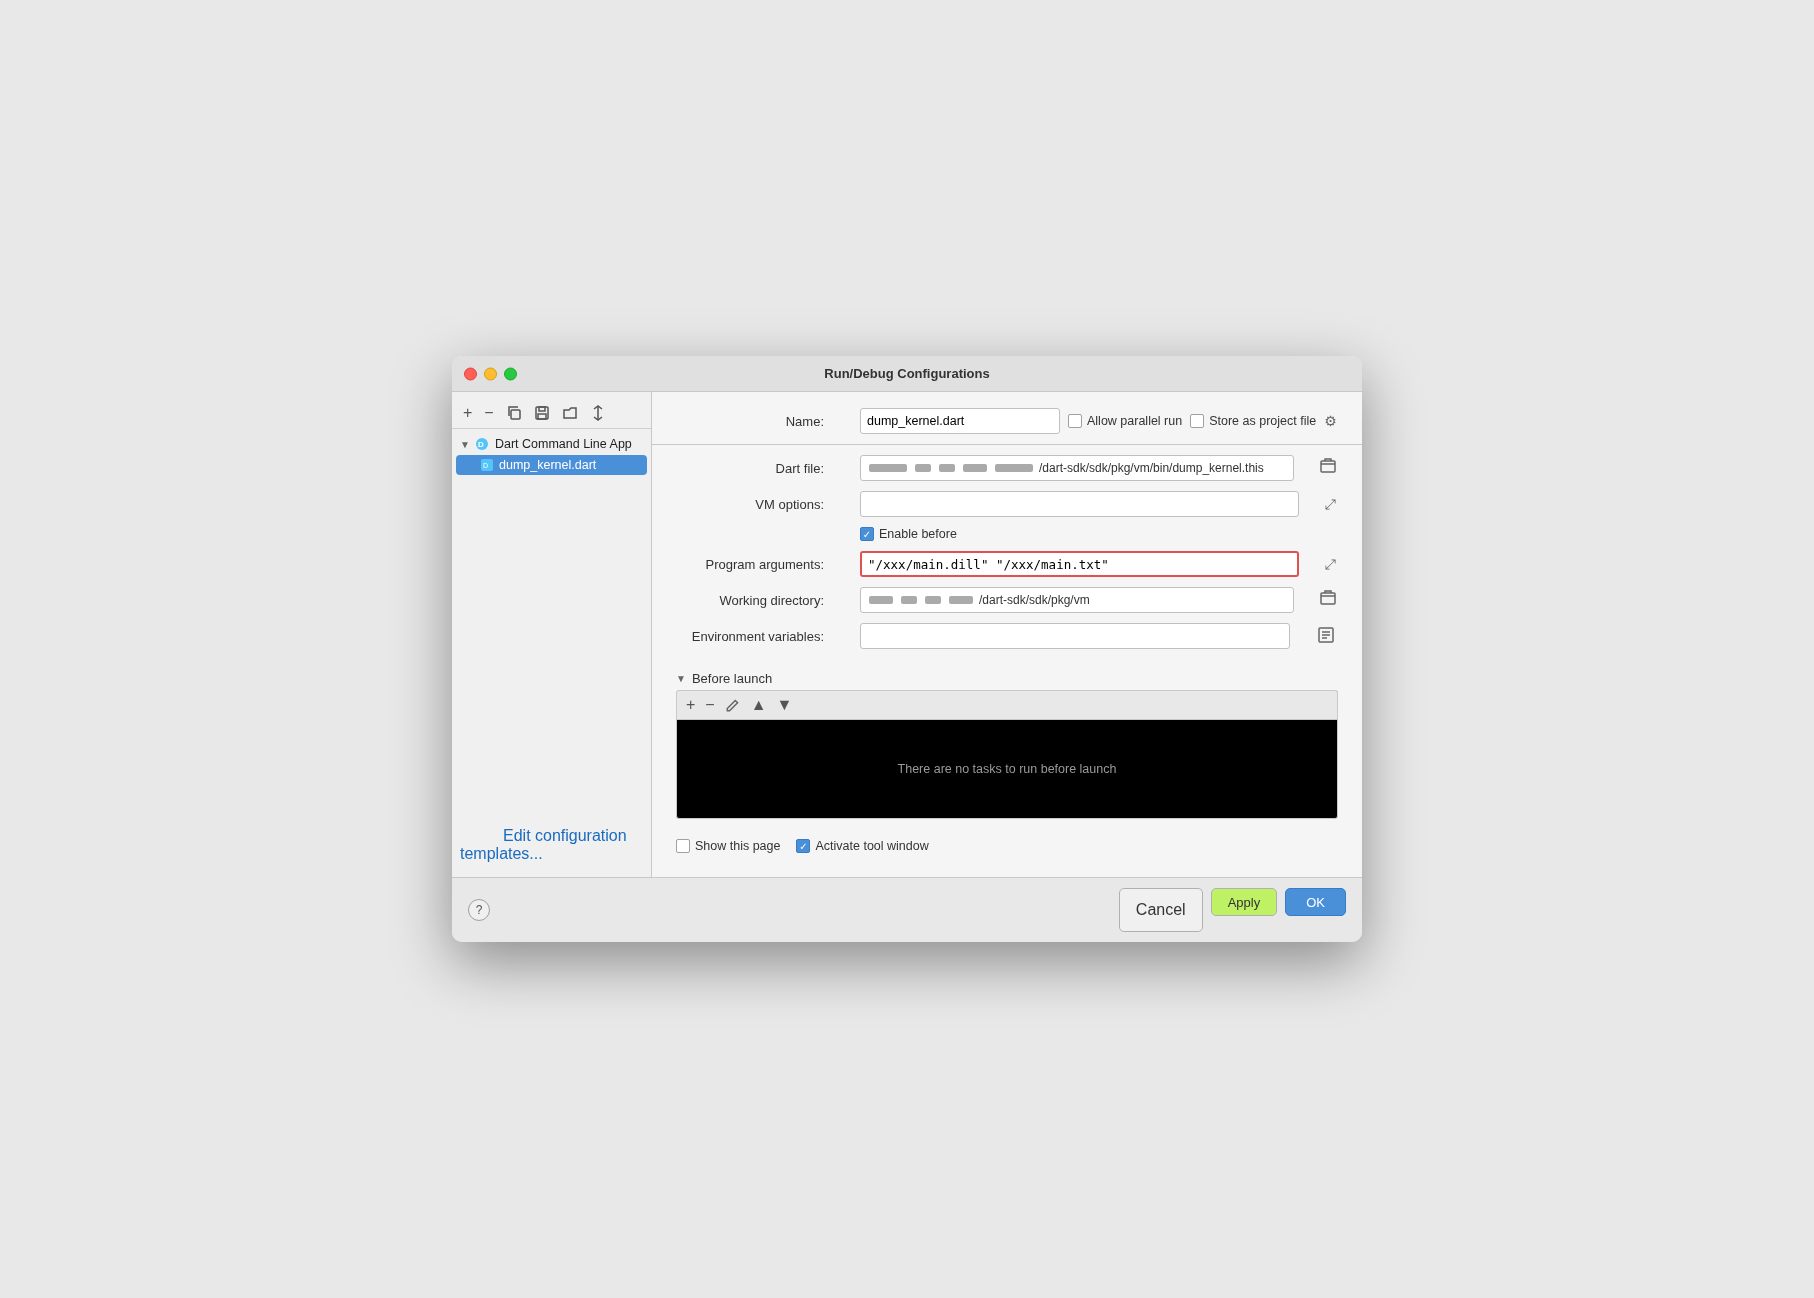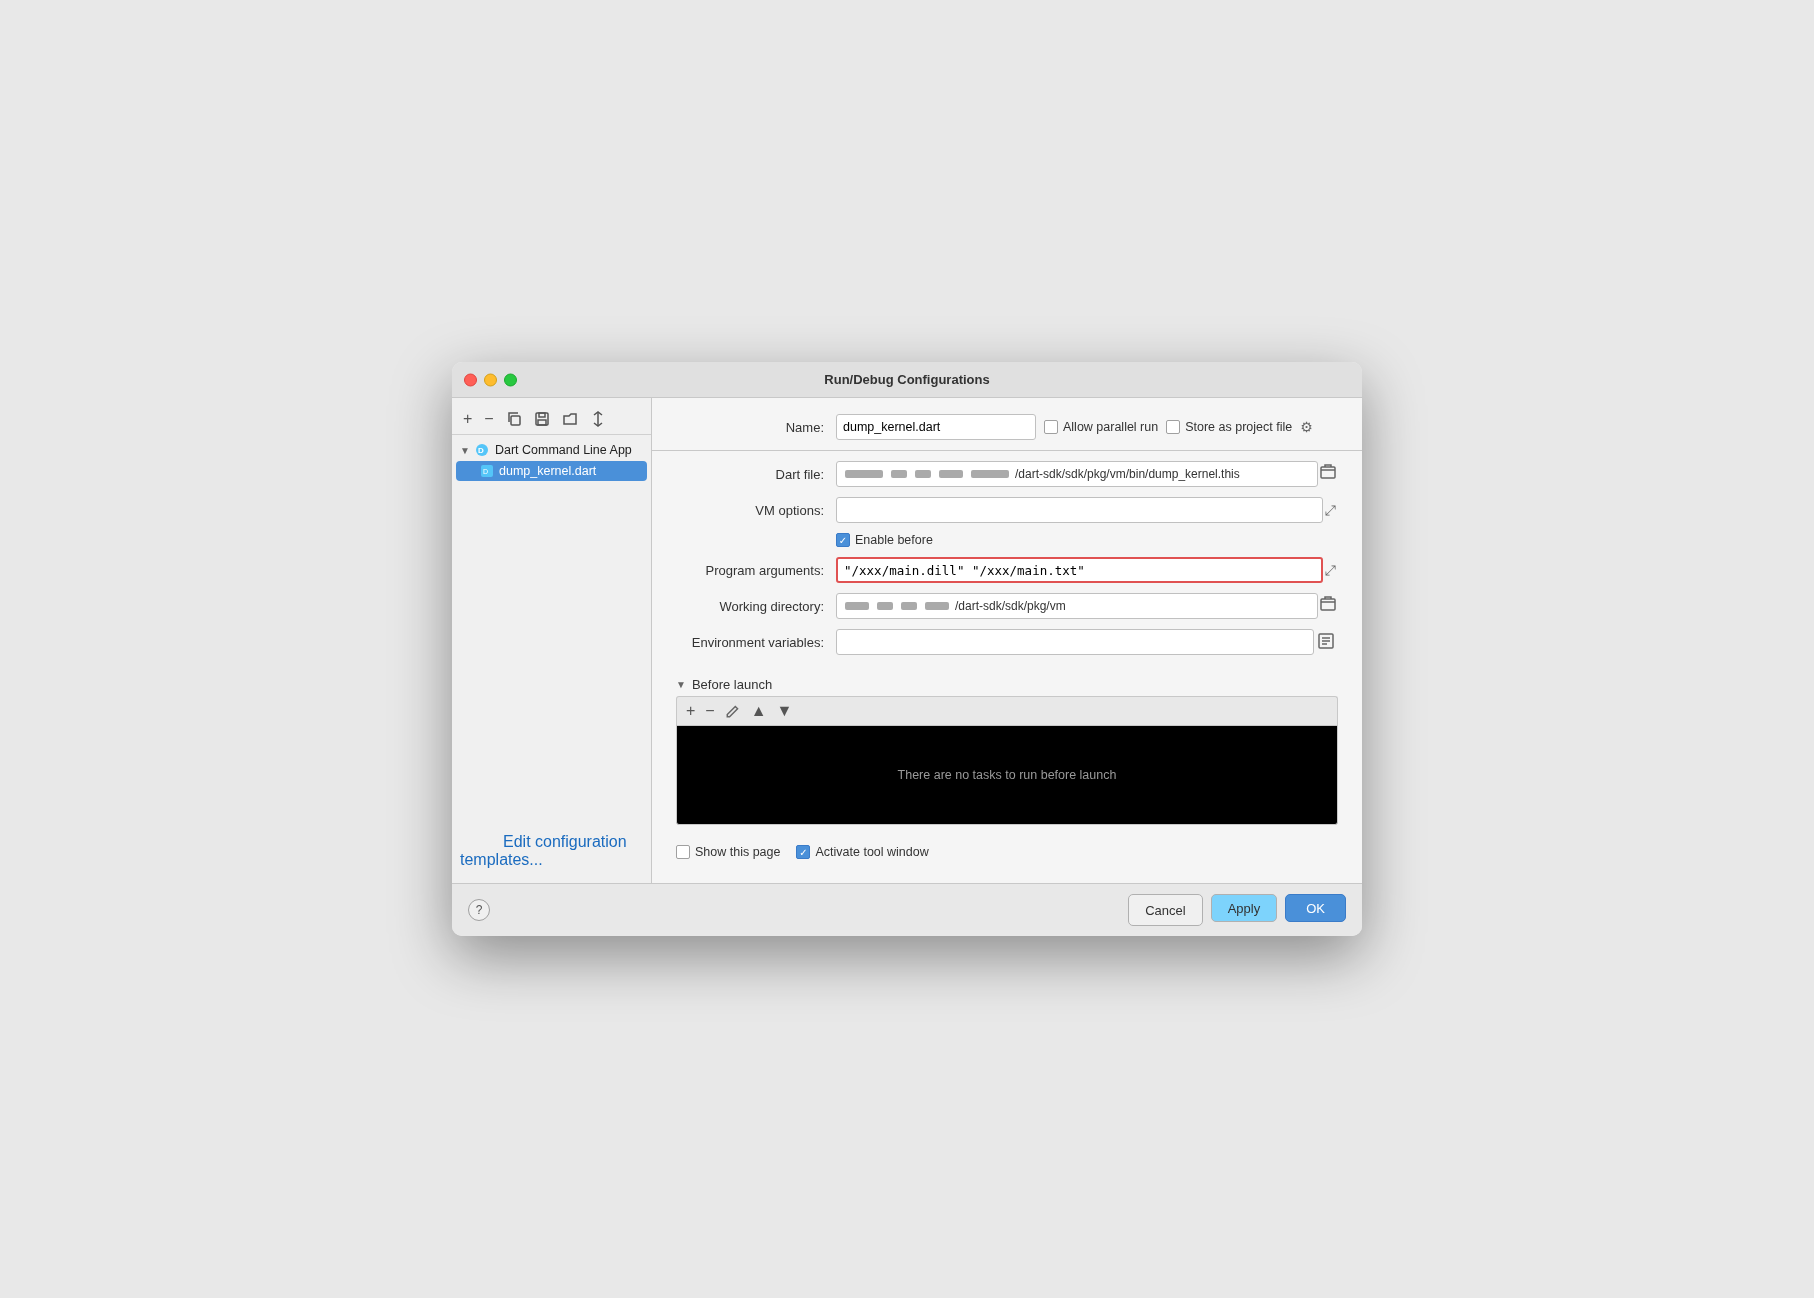--- a/index.html
+++ b/index.html
@@ -140,20 +140,21 @@
       flex: 1;
       display: flex;
       flex-direction: column;
       padding: 16px 24px;
       background: #f5f5f5;
     }
     .form-row {
       display: flex;
       align-items: center;
       margin-bottom: 10px;
+      gap: 24px;
     }
     .form-label {
       width: 160px;
       text-align: right;
       padding-right: 12px;
       color: #333;
       font-size: 13px;
       flex-shrink: 0;
     }
     .form-control {
@@ -309,33 +310,33 @@
       font-size: 12px;
       display: flex;
       align-items: center;
       justify-content: center;
     }
     .footer-right {
       display: flex;
       gap: 8px;
     }
     .btn-cancel {
-      height: 32px;
+      height: 44px;
       padding: 0 16px;
       background: #f0f0f0;
       border: 1px solid #b0b0b0;
       border-radius: 5px;
       cursor: pointer;
-      font-size: 13px;
+      font-size: 16px;
       color: #333;
     }
     .btn-apply {
       height: 28px;
       padding: 0 16px;
-      background: #7dd3fc;
+      background: #bef264;
       border: 1px solid #b0b0b0;
       border-radius: 5px;
       cursor: pointer;
       font-size: 13px;
       color: #333;
     }
     .btn-ok {
       height: 28px;
       padding: 0 20px;
       background: #4a90d9;

